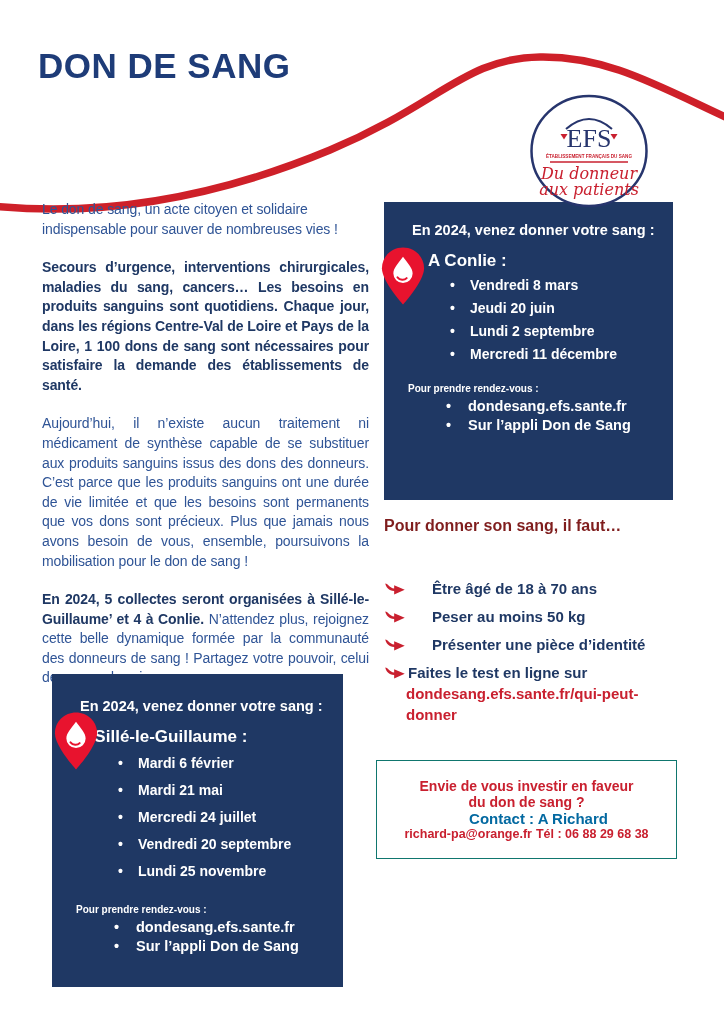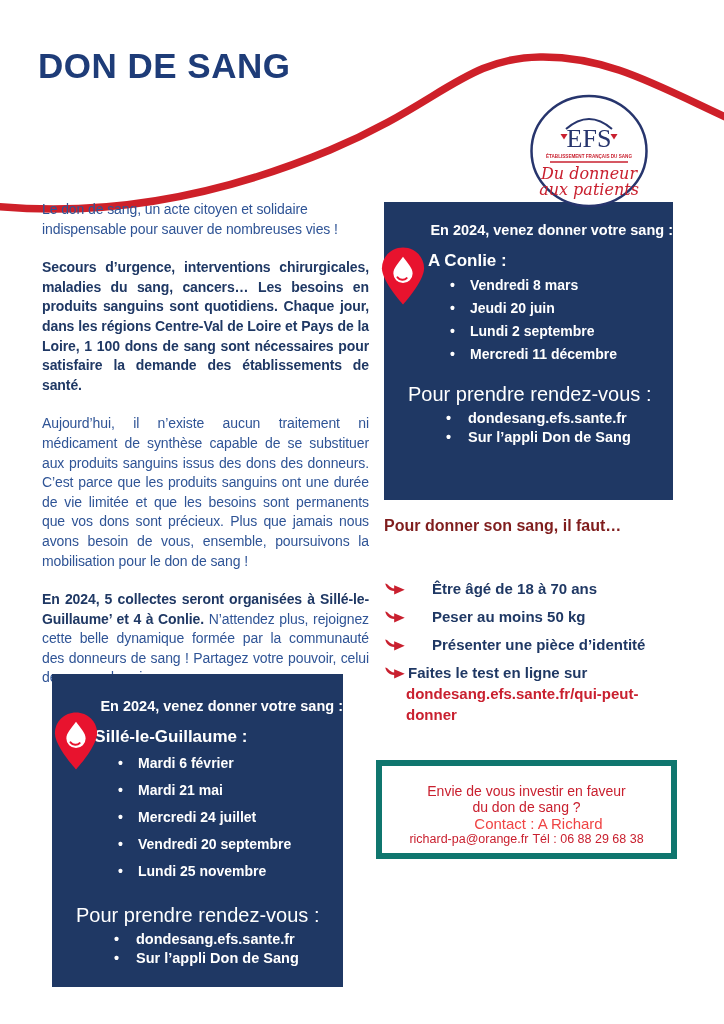--- a/index.html
+++ b/index.html
@@ -15,55 +15,55 @@
   
   .left-col{position:absolute;left:42px;top:200px;width:327px;color:#2f5496;
             font-size:14px;line-height:1.4;letter-spacing:-.1px;}
   .left-col p{margin:0 0 19px 0;}
   .b{font-weight:bold;color:#1f3864;}
   .just{text-align:justify;}
   
   .navybox{position:absolute;background:#1f3864;color:#fff;box-sizing:border-box;}
   #conlie-box{left:384px;top:202px;width:289px;height:298px;}
   #sille-box{left:52px;top:674px;width:291px;height:313px;}
-  .box-heading{text-align:right;font-weight:bold;font-size:14.5px;padding-top:20px;margin-left:28px;}
+  .box-heading{text-align:left;font-weight:bold;font-size:14.5px;padding-top:20px;margin-left:28px;}
   #sille-box .box-heading{padding-top:24px;}
   .pin{position:absolute;width:44px;height:60px;}
   #conlie-box .pin{left:-3px;top:44px;}
   #sille-box .pin{left:2px;top:37px;}
   .location{font-weight:bold;font-size:17px;margin:13px 0 3px 0;}
   #conlie-box .location{margin-left:44px;}
   #sille-box .location{margin-left:26px;}
   ul.dates{list-style:none;margin:2px 0 0 66px;padding:0;font-weight:bold;font-size:14px;}
   #conlie-box ul.dates li{line-height:23px;}
   #sille-box ul.dates li{line-height:27px;}
   ul.dates li::before{content:"\2022";display:inline-block;width:20px;}
   .schedule{font-weight:bold;text-align:center;white-space:nowrap;}
   #conlie-box .schedule{font-size:14px;margin-top:13px;}
   #sille-box .schedule{font-size:13px;letter-spacing:-.35px;margin-top:15px;}
-  .rdv-heading{font-weight:normal;font-size:20px;margin:17px 0 3px 24px;}
+  .rdv-heading{font-weight:bold;font-size:10px;margin:17px 0 3px 24px;}
   #sille-box .rdv-heading{margin-top:19px;}
   ul.rdv{list-style:none;margin:0 0 0 62px;padding:0;font-weight:bold;font-size:14.5px;}
   ul.rdv li{line-height:19px;}
   ul.rdv li::before{content:"\2022";display:inline-block;width:22px;}
   
   .req-heading{position:absolute;left:384px;top:517px;font-size:16px;font-weight:bold;color:#7f1d1d;}
   .reqs{position:absolute;left:384px;top:551px;width:320px;color:#1f3864;
         font-weight:bold;font-size:15px;line-height:21px;margin-top:27px;}
   .req{margin-bottom:7px;}
   .req .arrow{display:inline-block;width:22px;height:14px;vertical-align:-2px;margin-right:26px;}
   .req.tight .arrow{margin-right:2px;}
   .req-link{display:block;color:#c9202f;margin-left:22px;max-width:258px;}
   
   .contact{position:absolute;left:376px;top:760px;width:301px;height:99px;
-           border:6px solid #0f766e;box-sizing:border-box;display:flex;flex-direction:column;
-           justify-content:space-evenly;align-items:center;text-align:center;font-weight:normal;
+           border:1px solid #0f766e;box-sizing:border-box;display:flex;flex-direction:column;
+           justify-content:space-evenly;align-items:center;text-align:center;font-weight:bold;
            padding:17px 0;}
   .contact .red{color:#c9202f;font-size:14px;}
-  .contact .navy{color:#ef4444;font-size:15px;margin-left:24px;}
+  .contact .navy{color:#0369a1;font-size:15px;margin-left:24px;}
   .contact .last{font-size:12.5px;color:#c9202f;display:flex;gap:4px;}
 </style>
 </head>
 <body>
 
 <div class="page">
 
   <svg class="wave" viewBox="0 0 724 240">
     <path d="M -8 206 C 100 217, 210 200, 330 150 C 440 104, 465 58, 540 57 C 608 56, 658 86, 732 120" fill="none" stroke="#CE2029" stroke-width="7.5" stroke-linecap="round"></path>
   </svg>

